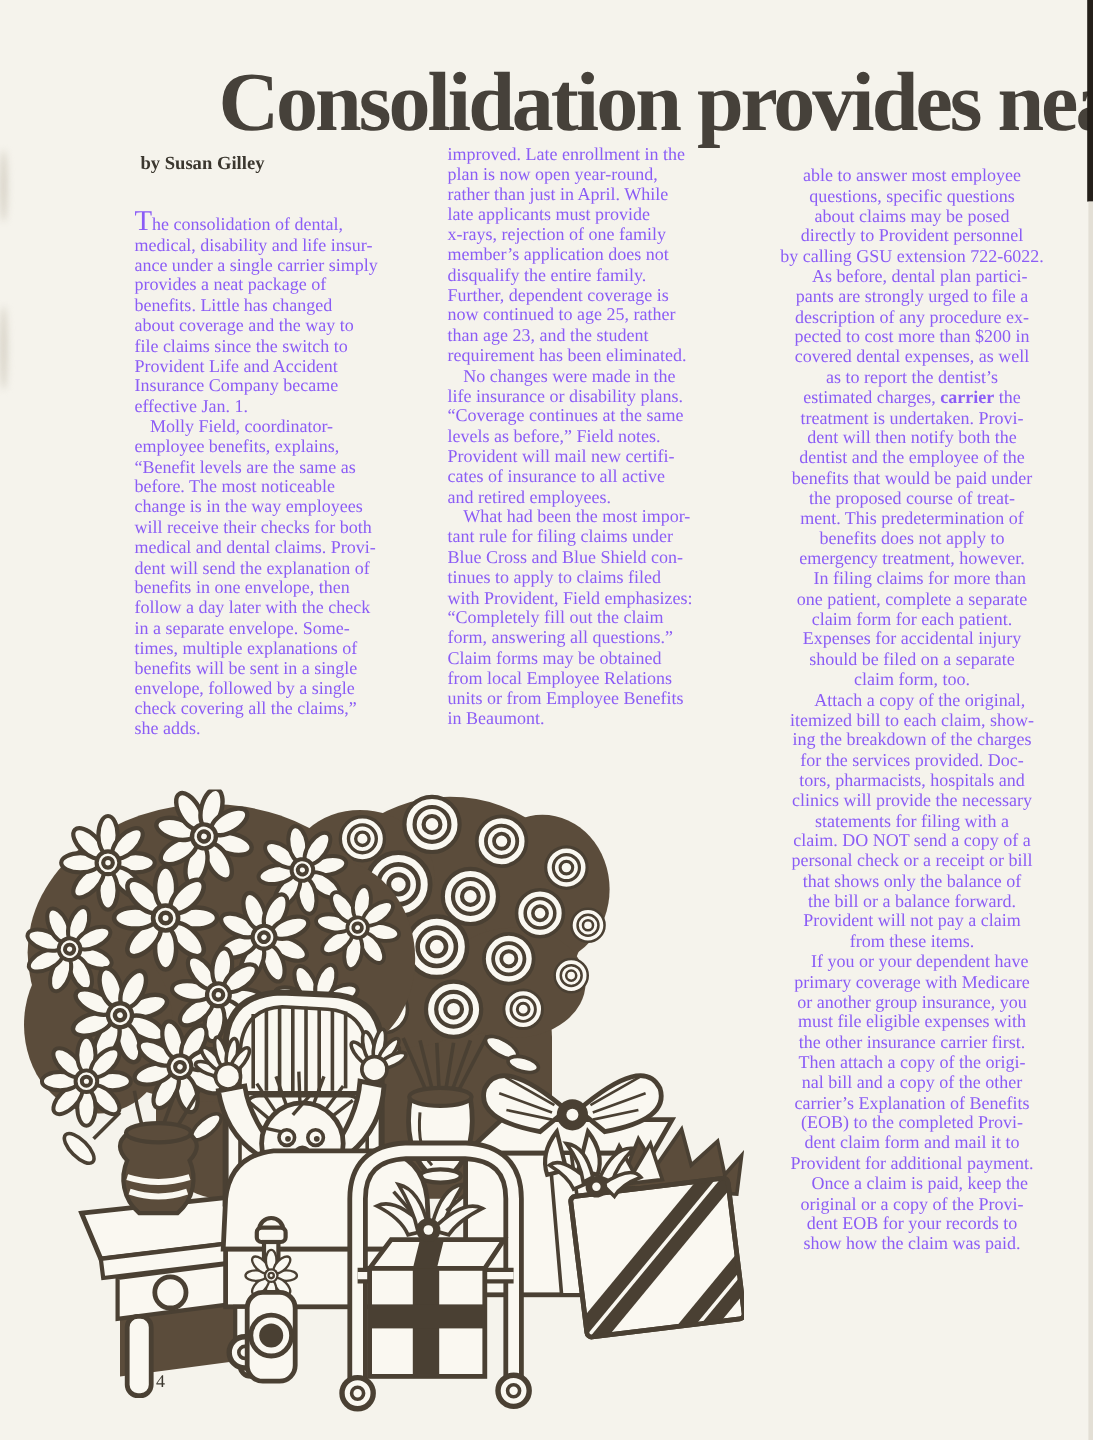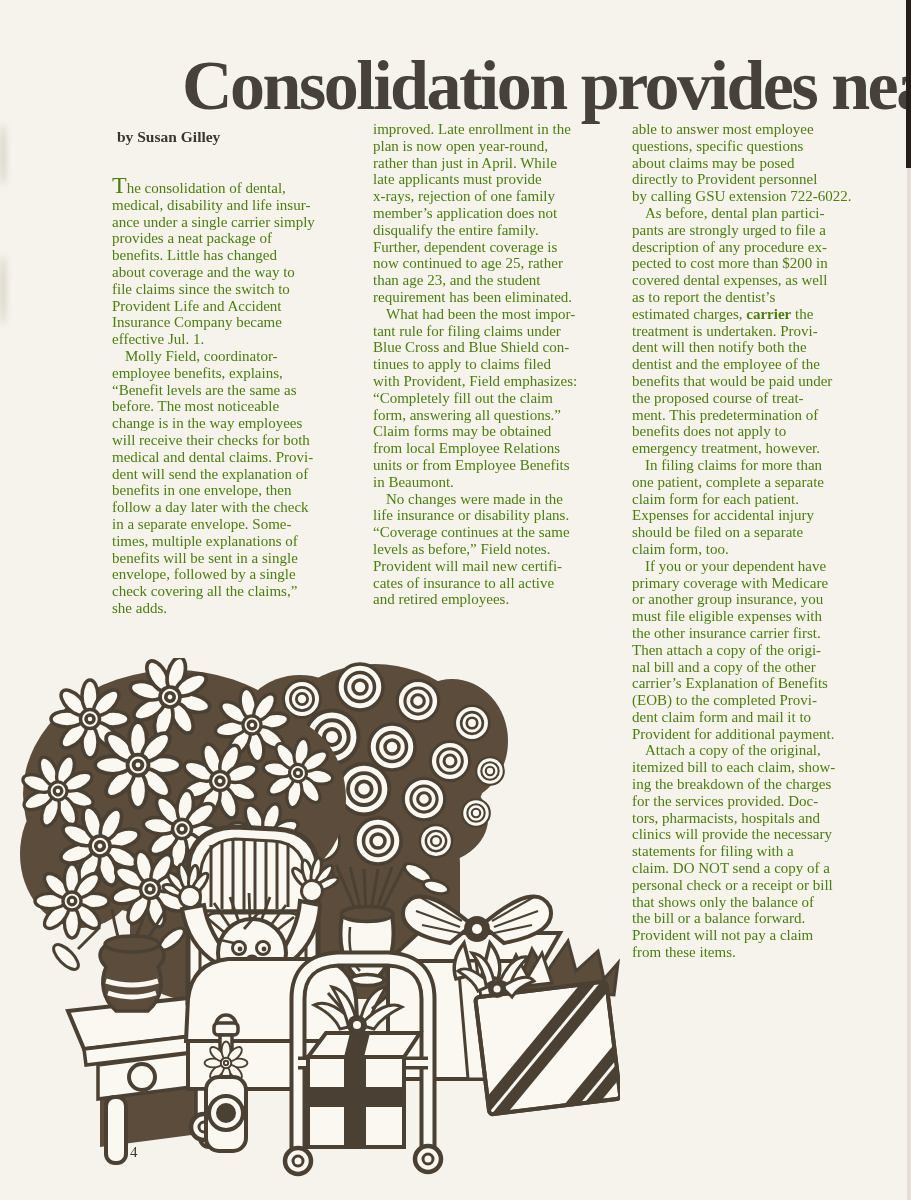--- a/index.html
+++ b/index.html
@@ -1,24 +1,24 @@
 <!DOCTYPE html>
 <html><head>
 <meta charset="utf-8">
 <style>
   html,body{margin:0;padding:0;}
   body{width:911px;height:1200px;background:#e9e6de;font-family:"Liberation Serif",serif;}
   .page{position:relative;width:911px;height:1200px;background:#f5f3ec;overflow:hidden;color:#3b372f;}
   .headline{position:absolute;left:182px;top:46px;margin:0;font-size:70px;font-weight:700;
     letter-spacing:-2.5px;white-space:nowrap;color:#46413a;font-family:"Liberation Serif",serif;}
   .byline{position:absolute;left:117px;top:128px;font-size:15.5px;font-weight:700;color:#3b372f;}
-  .col{position:absolute;width:256px;font-size:15px;line-height:16.8px;color:#4d7c0f;}
+  .col{position:absolute;width:256px;font-size:15px;line-height:16.8px;color:#8b5cf6;}
   .col1{left:112px;top:180px;}
   .col2{left:373px;top:121px;}
-  .col3{left:632px;top:121px;}
+  .col3{left:632px;top:139px;text-align:center;}
   .para{margin:0;white-space:pre-wrap;}
   .indent{text-indent:13px;}
   .initial{font-size:24px;line-height:0;}
   b{font-weight:700;}
   .page-number{position:absolute;left:130px;top:1144px;font-size:15px;color:#3b372f;}
   .illustration{position:absolute;left:20px;top:658px;width:600px;height:532px;}
   .edge-dark-top-right{position:absolute;right:0;top:0;width:5px;height:168px;background:#241f19;}
   .edge-light-right{position:absolute;right:0;top:168px;width:4px;height:1032px;background:#e3dfd5;}
   .smudge{position:absolute;left:0;width:6px;background:#d6d1c5;border-radius:50%;filter:blur(3px);}
   .smudge1{top:125px;height:60px;}
@@ -35,21 +35,21 @@
   <div class="col col1">
     <p class="para"><span class="initial">T</span><span>he consolidation of dental,
 medical, disability and life insur-
 ance under a single carrier simply
 provides a neat package of
 benefits. Little has changed
 about coverage and the way to
 file claims since the switch to
 Provident Life and Accident
 Insurance Company became
-effective Jul. 1.</span></p>
+effective Jan. 1.</span></p>
     <p class="para indent">Molly Field, coordinator-
 employee benefits, explains,
 “Benefit levels are the same as
 before. The most noticeable
 change is in the way employees
 will receive their checks for both
 medical and dental claims. Provi-
 dent will send the explanation of
 benefits in one envelope, then
 follow a day later with the check
@@ -66,38 +66,38 @@
 plan is now open year-round,
 rather than just in April. While
 late applicants must provide
 x-rays, rejection of one family
 member’s application does not
 disqualify the entire family.
 Further, dependent coverage is
 now continued to age 25, rather
 than age 23, and the student
 requirement has been eliminated.</p>
+    <p class="para indent">No changes were made in the
+life insurance or disability plans.
+“Coverage continues at the same
+levels as before,” Field notes.
+Provident will mail new certifi-
+cates of insurance to all active
+and retired employees.</p>
     <p class="para indent">What had been the most impor-
 tant rule for filing claims under
 Blue Cross and Blue Shield con-
 tinues to apply to claims filed
 with Provident, Field emphasizes:
 “Completely fill out the claim
 form, answering all questions.”
 Claim forms may be obtained
 from local Employee Relations
 units or from Employee Benefits
 in Beaumont.</p>
-    <p class="para indent">No changes were made in the
-life insurance or disability plans.
-“Coverage continues at the same
-levels as before,” Field notes.
-Provident will mail new certifi-
-cates of insurance to all active
-and retired employees.</p>
   </div>
 
   <div class="col col3">
     <p class="para">able to answer most employee
 questions, specific questions
 about claims may be posed
 directly to Provident personnel
 by calling GSU extension 722-6022.</p>
     <p class="para indent"><span>As before, dental plan partici-
 pants are strongly urged to file a
@@ -113,44 +113,48 @@
 the proposed course of treat-
 ment. This predetermination of
 benefits does not apply to
 emergency treatment, however.</span></p>
     <p class="para indent">In filing claims for more than
 one patient, complete a separate
 claim form for each patient.
 Expenses for accidental injury
 should be filed on a separate
 claim form, too.</p>
-    <p class="para indent">If you or your dependent have
-primary coverage with Medicare
-or another group insurance, you
-must file eligible expenses with
-the other insurance carrier first.
-Then attach a copy of the origi-
-nal bill and a copy of the other
-carrier’s Explanation of Benefits
-(EOB) to the completed Provi-
-dent claim form and mail it to
-Provident for additional payment.</p>
     <p class="para indent">Attach a copy of the original,
 itemized bill to each claim, show-
 ing the breakdown of the charges
 for the services provided. Doc-
 tors, pharmacists, hospitals and
 clinics will provide the necessary
 statements for filing with a
 claim. DO NOT send a copy of a
 personal check or a receipt or bill
 that shows only the balance of
 the bill or a balance forward.
 Provident will not pay a claim
 from these items.</p>
+    <p class="para indent">If you or your dependent have
+primary coverage with Medicare
+or another group insurance, you
+must file eligible expenses with
+the other insurance carrier first.
+Then attach a copy of the origi-
+nal bill and a copy of the other
+carrier’s Explanation of Benefits
+(EOB) to the completed Provi-
+dent claim form and mail it to
+Provident for additional payment.</p>
+    <p class="para indent">Once a claim is paid, keep the
+original or a copy of the Provi-
+dent EOB for your records to
+show how the claim was paid.</p>
   </div>
 
   <svg class="illustration" viewBox="0 0 600 530" xmlns="http://www.w3.org/2000/svg">
     <defs>
       <g id="daisy" stroke="#4a4033" stroke-width="3.5" fill="#faf8f1">
         <ellipse cx="23" cy="0" rx="16" ry="8"></ellipse>
         <ellipse cx="23" cy="0" rx="16" ry="8" transform="rotate(45)"></ellipse>
         <ellipse cx="23" cy="0" rx="16" ry="8" transform="rotate(90)"></ellipse>
         <ellipse cx="23" cy="0" rx="16" ry="8" transform="rotate(135)"></ellipse>
         <ellipse cx="23" cy="0" rx="16" ry="8" transform="rotate(180)"></ellipse>

